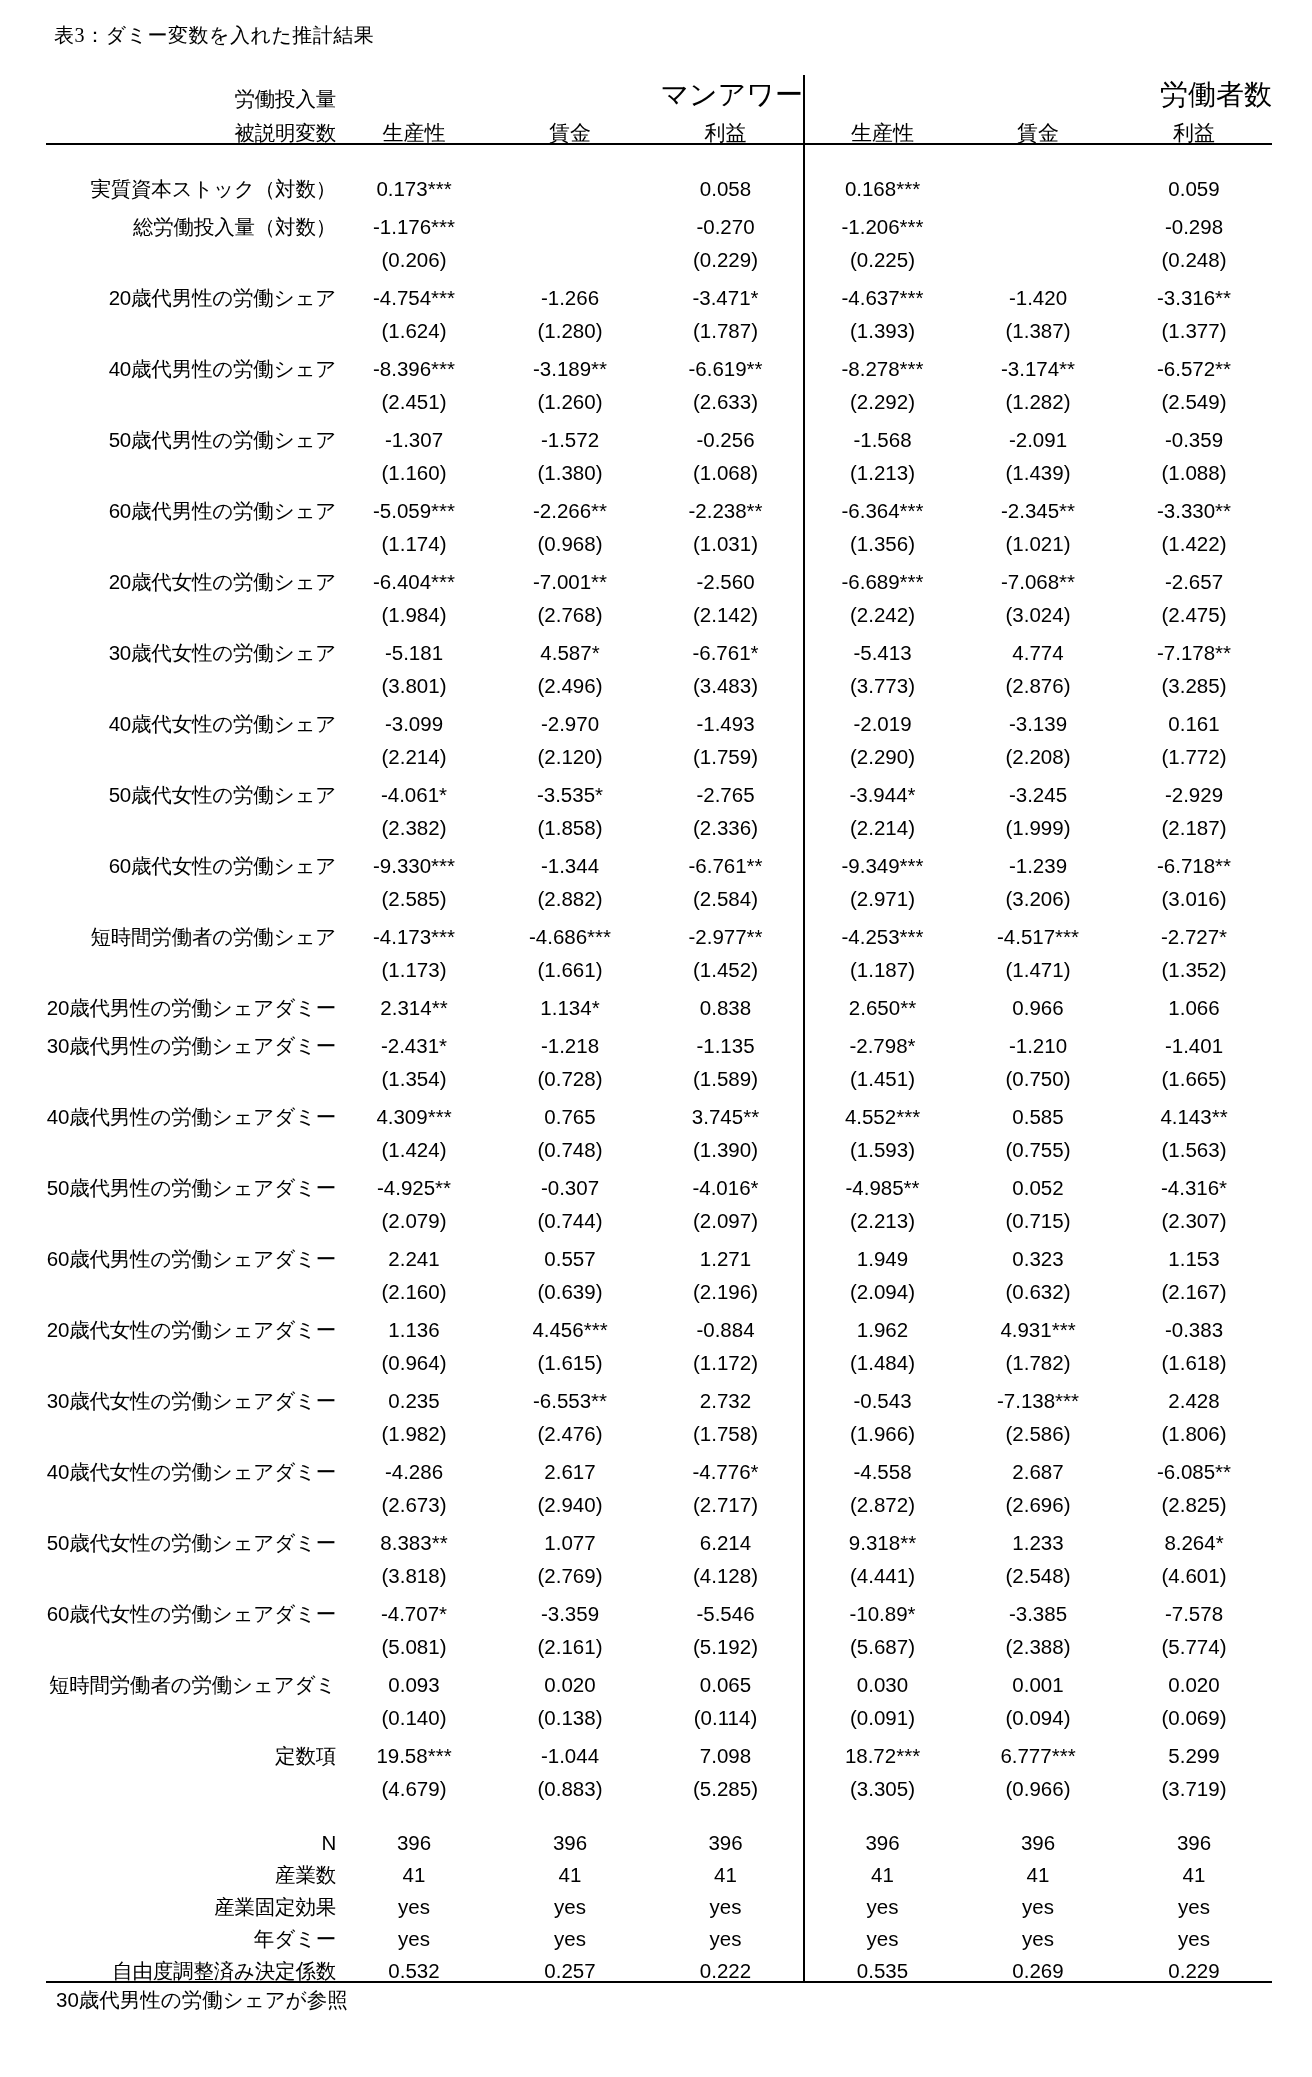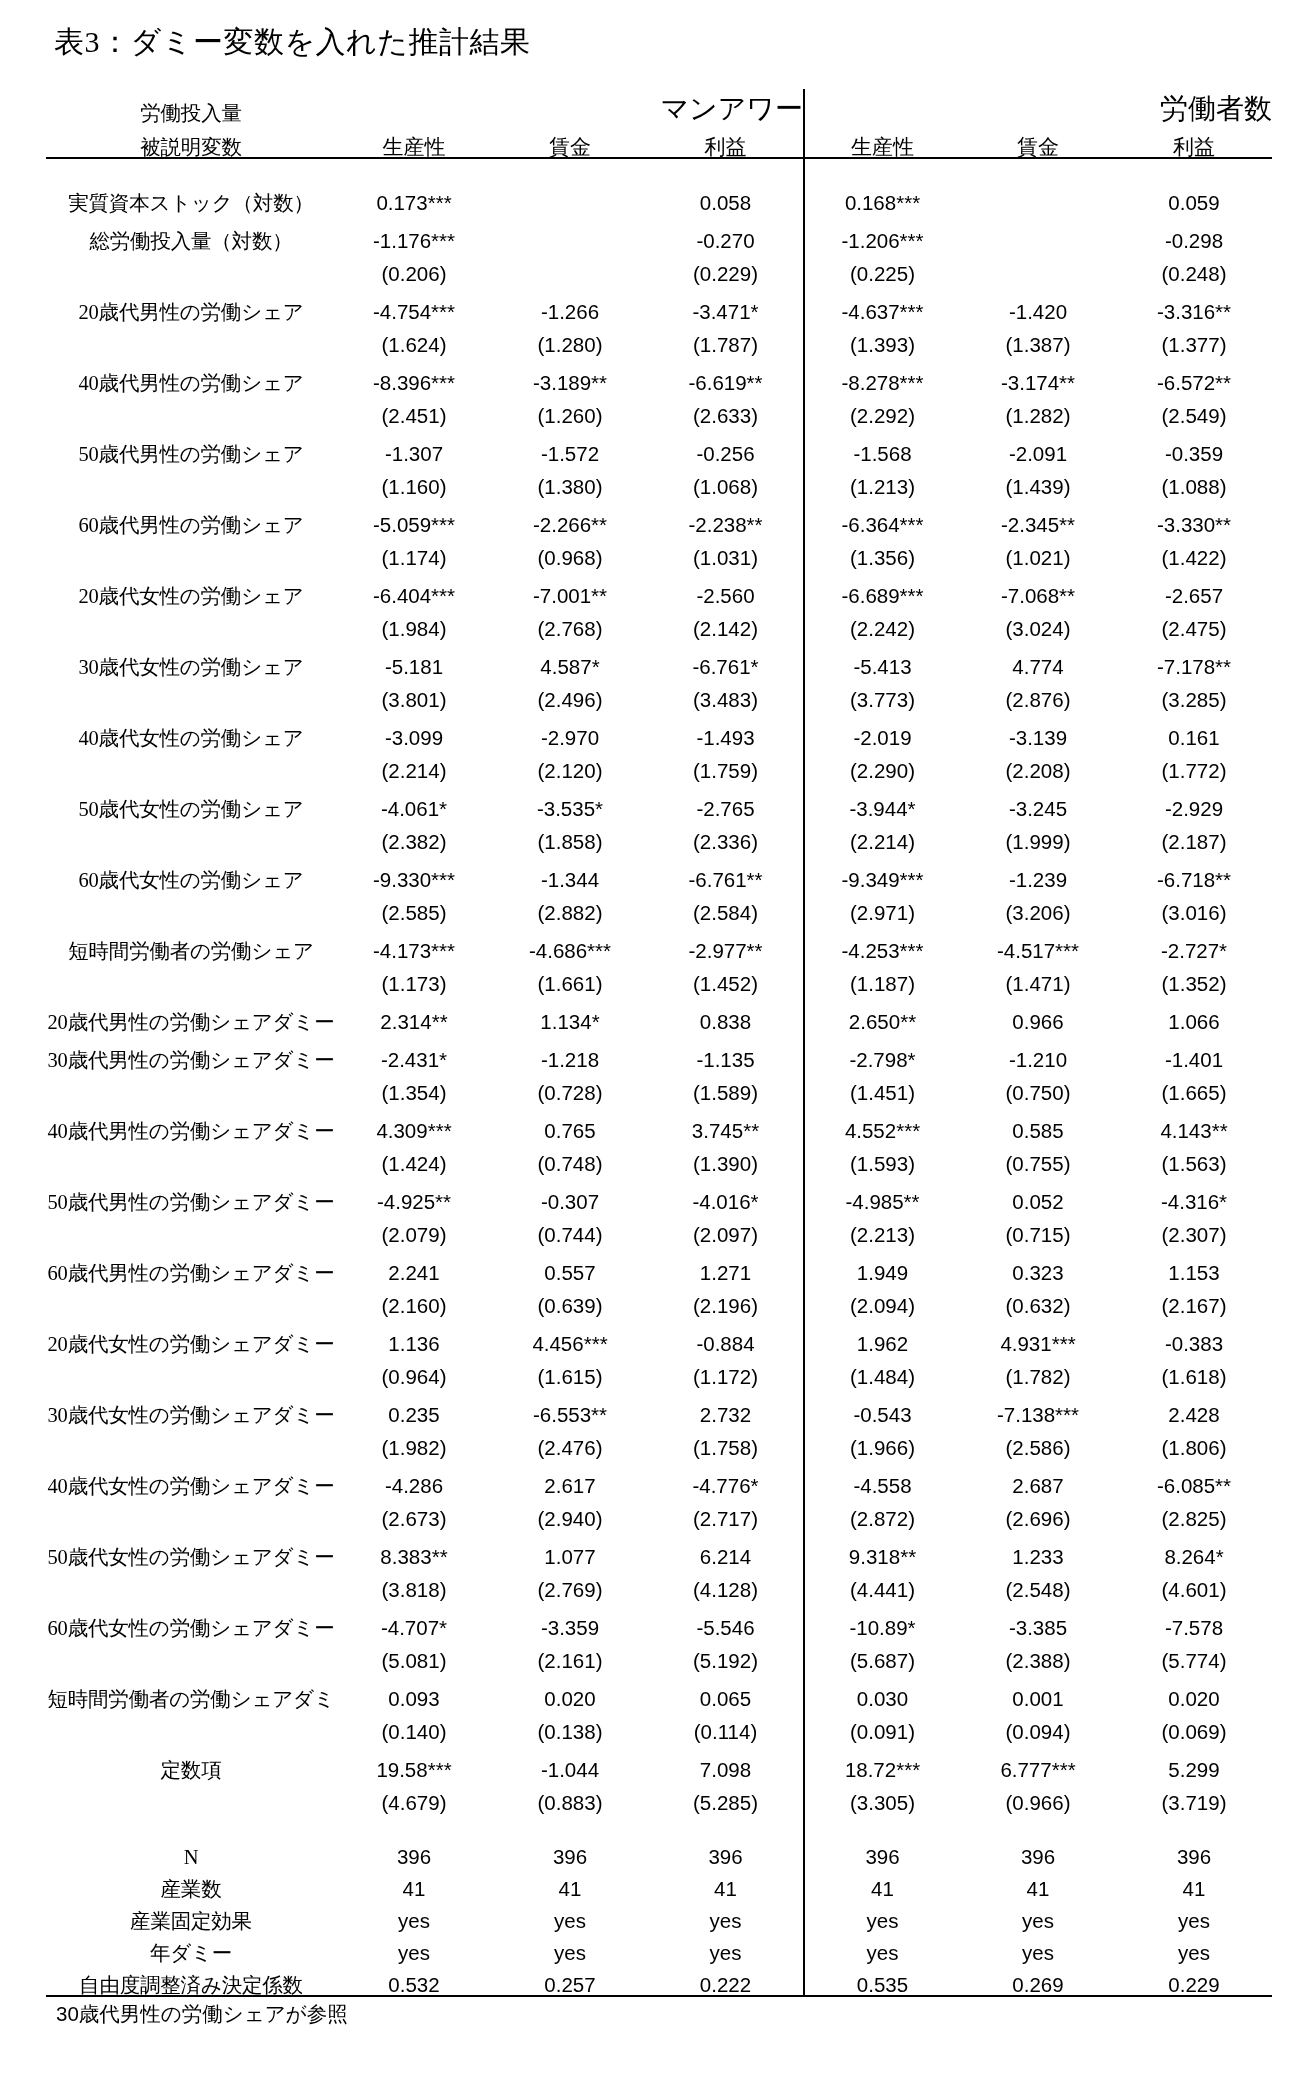--- a/index.html
+++ b/index.html
@@ -15,46 +15,45 @@
     position: relative;
     overflow: hidden;
   }
   .page {
     padding: 14px 40px 0 46px;
     box-sizing: border-box;
     width: 1312px;
   }
   .title {
     font-family: "Liberation Serif", "DejaVu Serif", serif;
-    font-size: 30px;
+    font-size: 20px;
     letter-spacing: 0.5px;
     margin: 8px 0 26px 8px;
     white-space: nowrap;
   }
   table.reg {
     border-collapse: collapse;
     width: 1226px;
     table-layout: fixed;
     font-size: 20.5px;
   }
   table.reg col.c-label { width: 290px; }
   table.reg col.c-num   { width: 156px; }
 
   table.reg td, table.reg th {
     padding: 0;
     font-weight: normal;
     vertical-align: bottom;
     line-height: 1.0;
   }
   .lbl {
-    text-align: center;
+    text-align: right;
     padding-left: 10px;
     white-space: nowrap;
     letter-spacing: -0.2px;
-    font-family: Liberation Serif, serif;
   }
   .num {
     text-align: center;
     white-space: nowrap;
     font-variant-numeric: tabular-nums;
   }
   
   .grp-row td { height: 34px; }
   .grp-title { text-align: right; font-size: 28px; }
   .hdr-row td { height: 34px; padding-bottom: 4px; }

